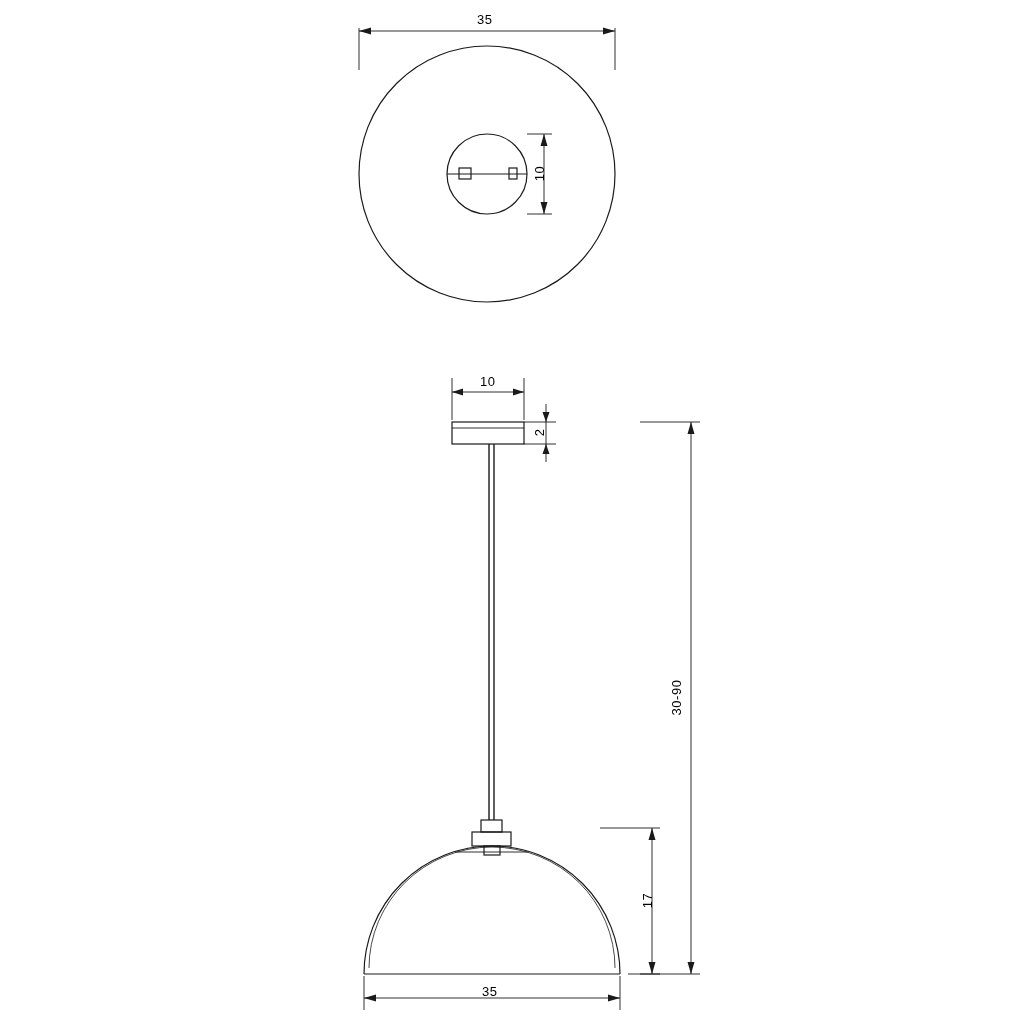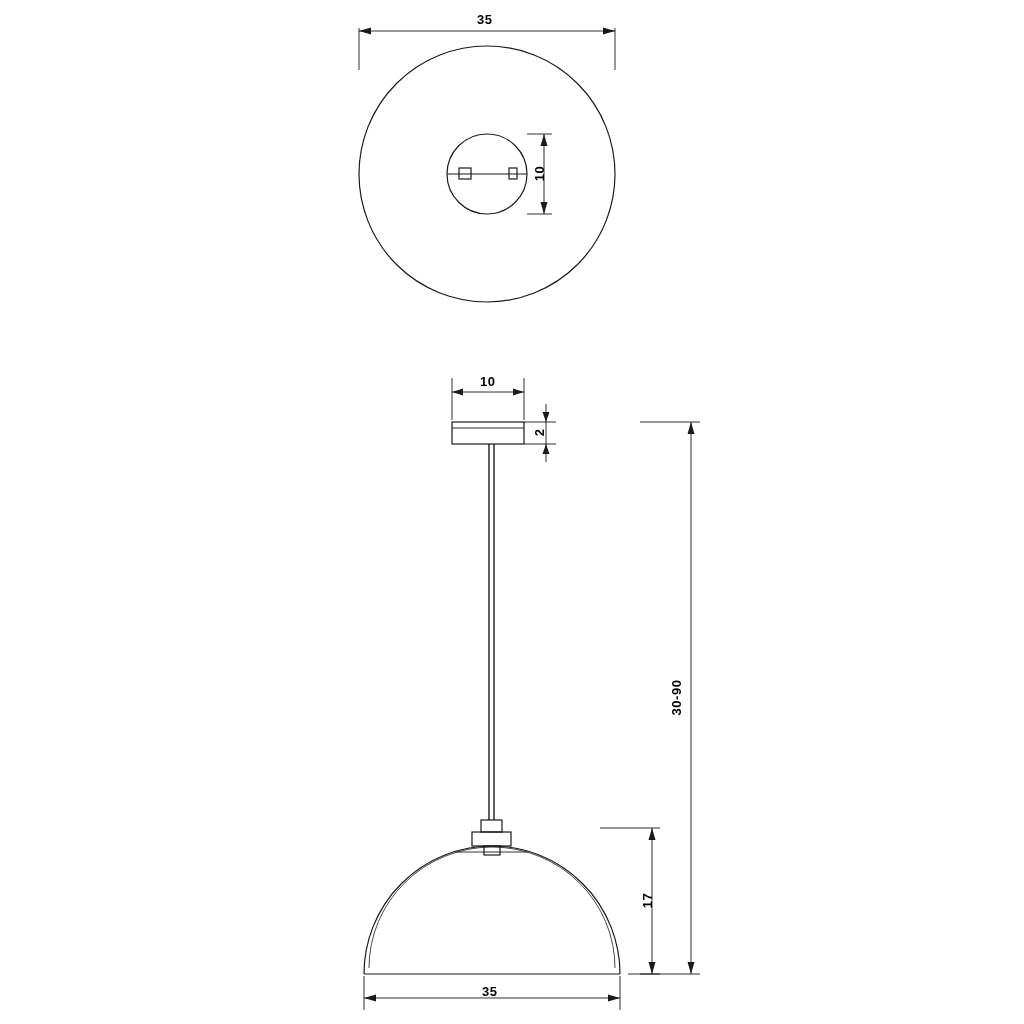--- a/index.html
+++ b/index.html
@@ -11,21 +11,20 @@
     width: 1024px;
     height: 1024px;
     font-family: "Liberation Sans", sans-serif;
     color: #000000;
     overflow: hidden;
   }
   #sheet {
     position: relative;
     width: 1024px;
     height: 1024px;
-    font-weight: bold;
   }
   svg.drawing {
     position: absolute;
     top: 0;
     left: 0;
     width: 1024px;
     height: 1024px;
   }
   .dim-label {
     position: absolute;

